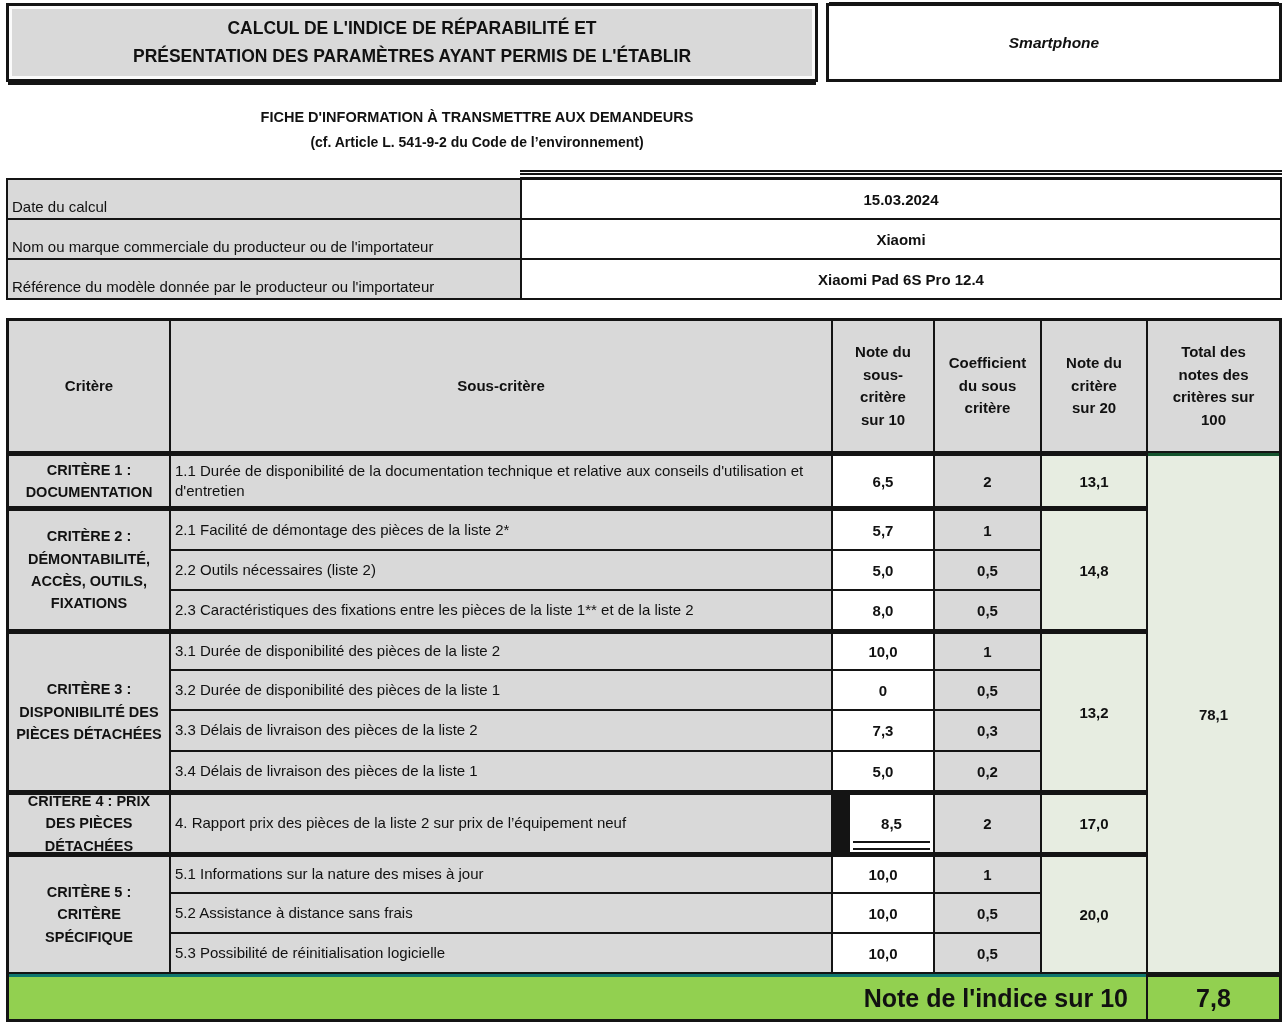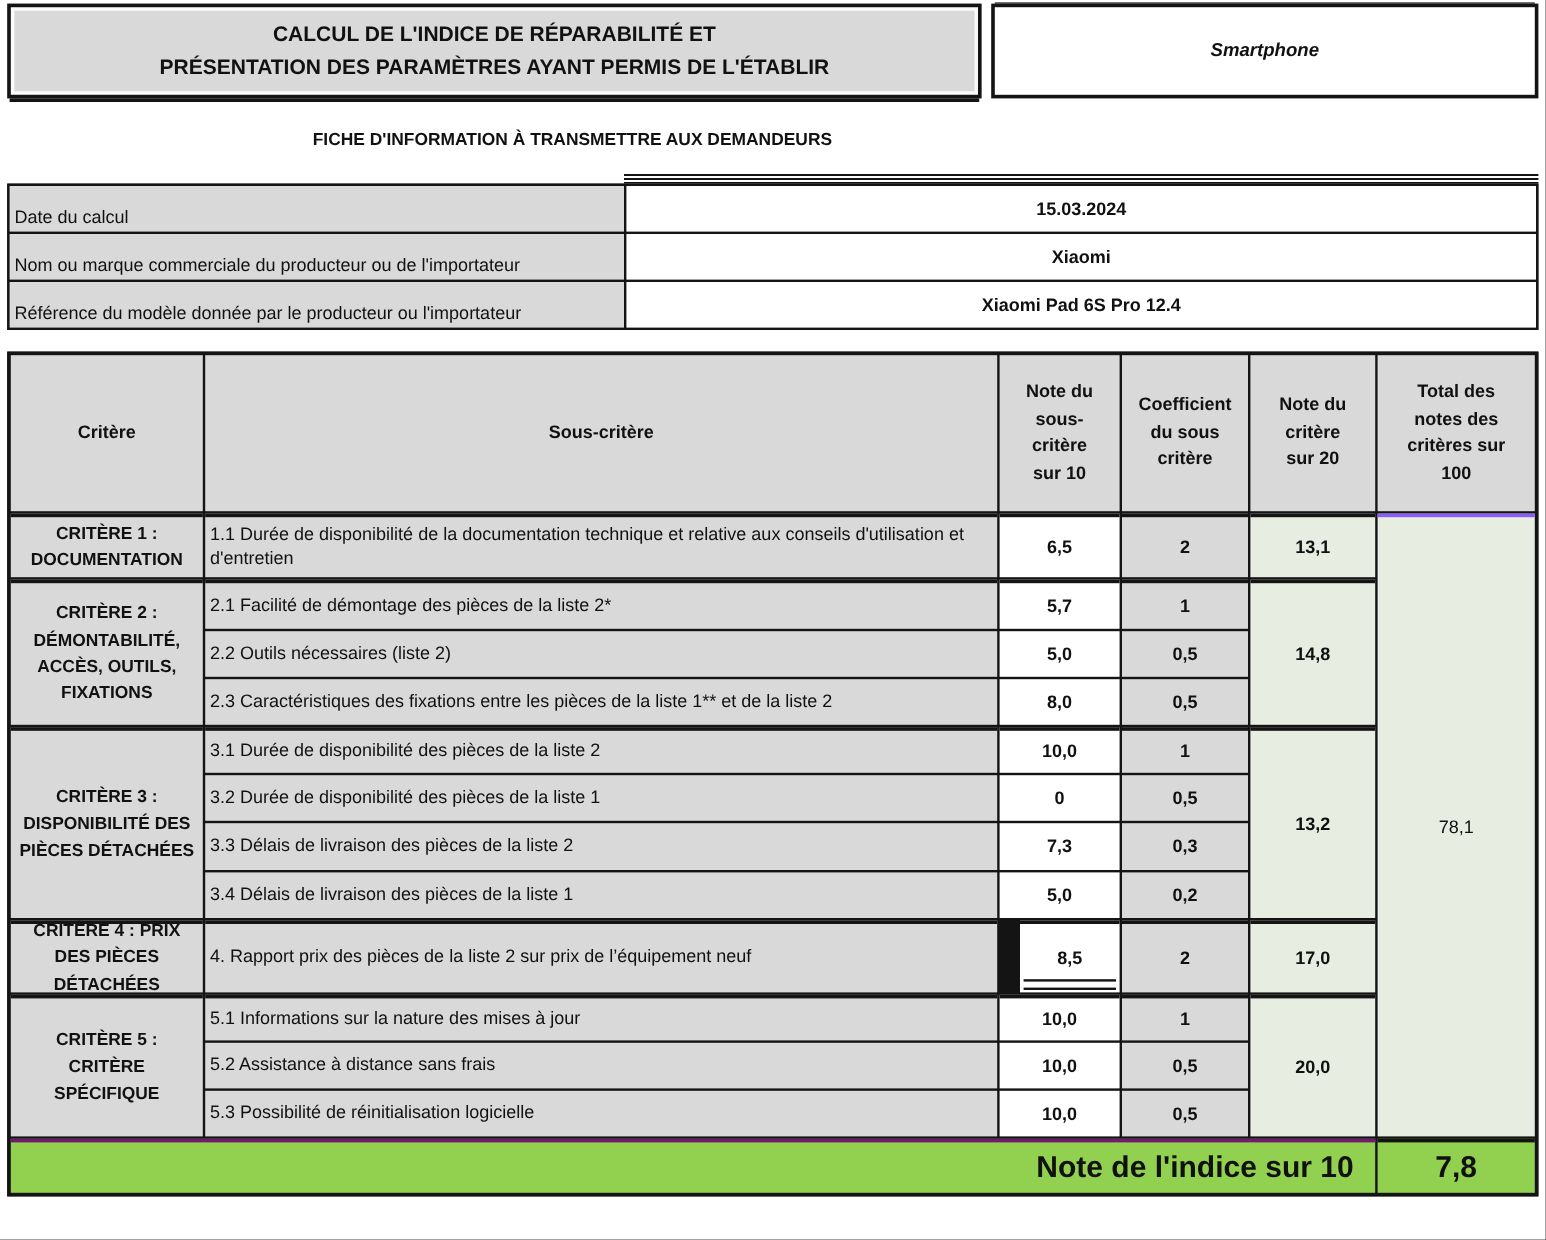--- a/index.html
+++ b/index.html
@@ -100,30 +100,30 @@
   .gs { border-top: 3px solid #141414; }
   .dbl::after {
     content: "";
     position: absolute; left: 3px; right: 3px; bottom: 2px; height: 5px;
     border-top: 2px solid #141414; border-bottom: 2px solid #141414;
   }
   .total-cell {
     grid-column: 6; grid-row: 2 / span 12;
     background: #e7ede1;
     display: flex; align-items: center; justify-content: center;
-    font-weight: normal; font-size: 15px;
-    border-top: 3px solid #8b5cf6;
+    font-weight: bold; font-size: 15px;
+    border-top: 3px solid #14532d;
   }
   .band {
     grid-column: 1 / span 5; grid-row: 14;
     background: #92d050;
     display: flex; align-items: center; justify-content: flex-end;
     padding-right: 18px;
     font-weight: bold; font-size: 25px;
-    border-top: 3px solid #701a75;
+    border-top: 3px solid #0f766e;
   }
   .final-value {
     grid-column: 6; grid-row: 14;
     background: #92d050;
     display: flex; align-items: center; justify-content: center;
     font-weight: bold; font-size: 25px;
     border-top: 3px solid #141414;
   }
 </style>
 </head>
@@ -136,20 +136,21 @@
       <div>CALCUL DE L'INDICE DE RÉPARABILITÉ ET</div>
       <div>PRÉSENTATION DES PARAMÈTRES AYANT PERMIS DE L'ÉTABLIR</div>
     </div>
     <div class="category-box">
       <span>Smartphone</span>
     </div>
   </div>
 
   <div class="subtitle-wrap">
     <div class="subtitle-line1">FICHE D'INFORMATION À TRANSMETTRE AUX DEMANDEURS</div>
+    <div class="subtitle-line2">(cf. Article L. 541-9-2 du Code de l’environnement)</div>
   </div>
 
   <div class="info-table">
     <div class="triple-line"></div>
     <div class="info-label">Date du calcul</div>
     <div class="info-value">15.03.2024</div>
     <div class="info-label">Nom ou marque commerciale du producteur ou de l'importateur</div>
     <div class="info-value">Xiaomi</div>
     <div class="info-label">Référence du modèle donnée par le producteur ou l'importateur</div>
     <div class="info-value">Xiaomi Pad 6S Pro 12.4</div>

